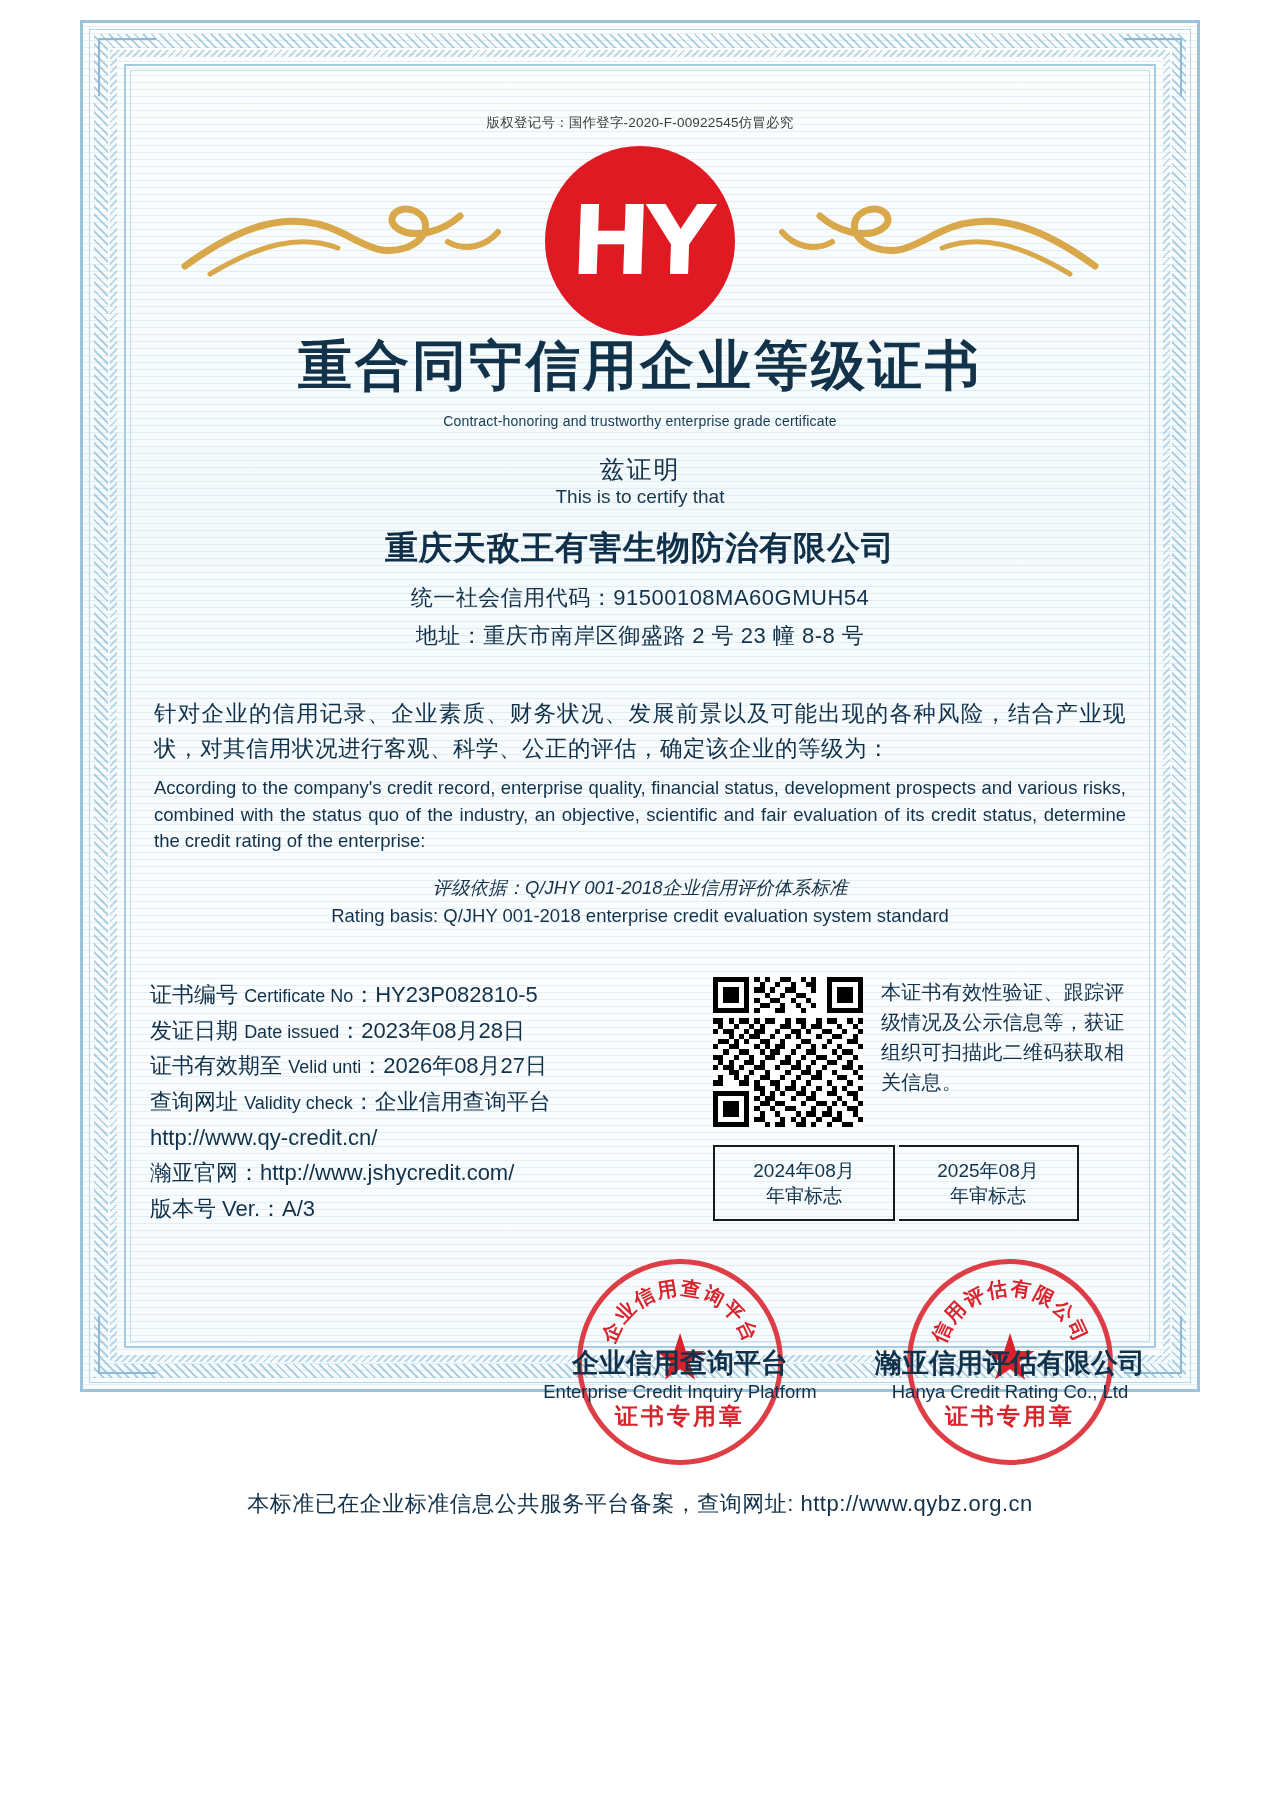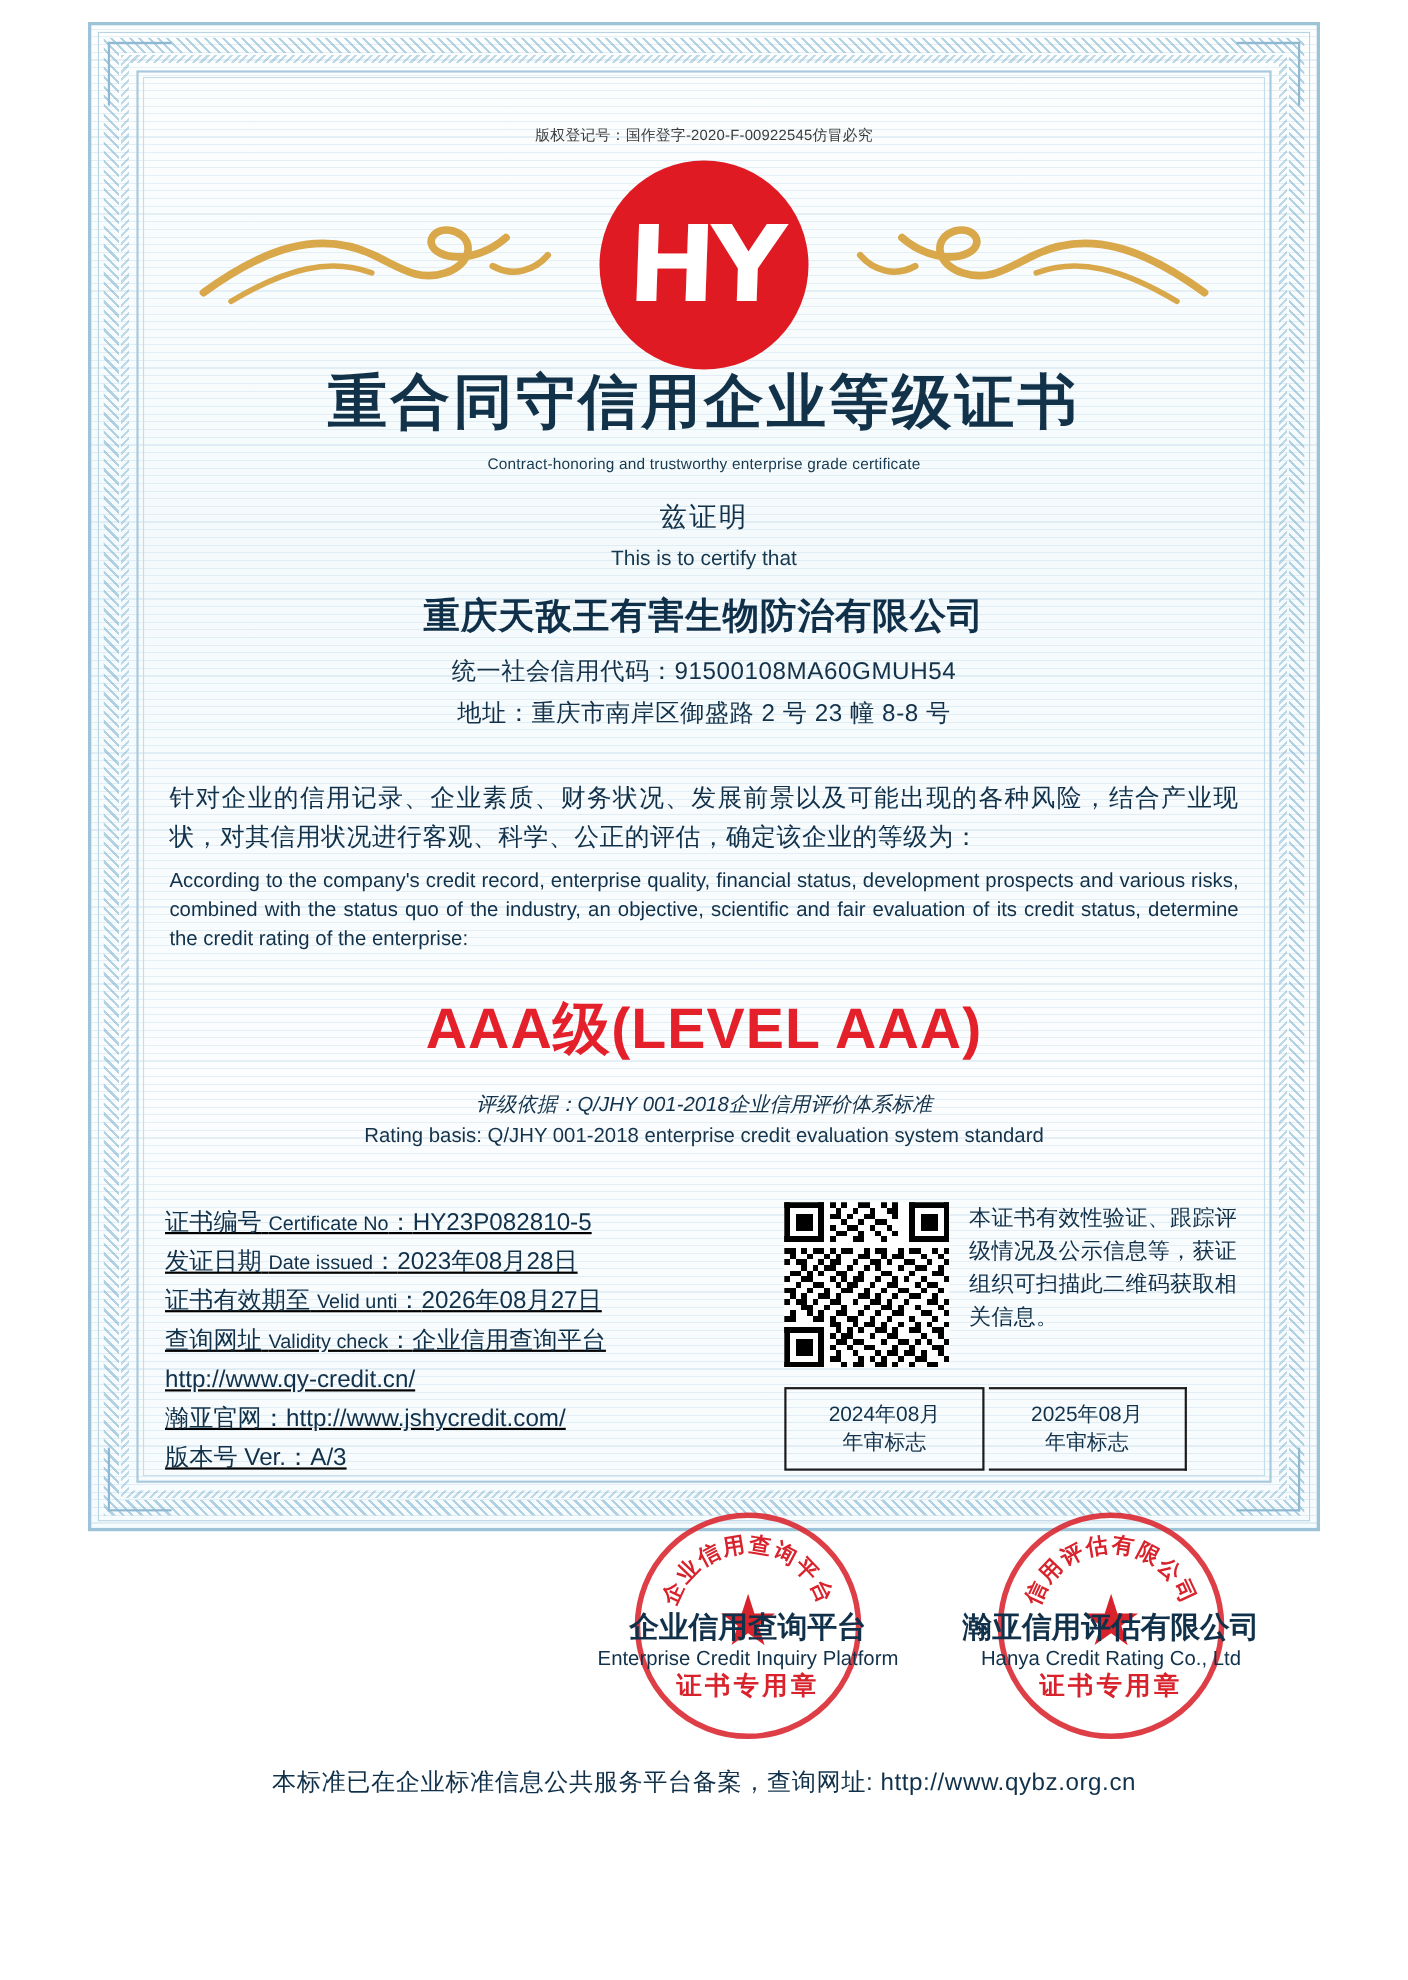--- a/index.html
+++ b/index.html
@@ -130,21 +130,21 @@
     text-align:center;
     font-size:14px;
     color:#16384f;
     margin-top:10px;
     letter-spacing:0.2px;
   }
   .certify-cn{
     text-align:center;font-size:25px;color:#13324a;margin-top:24px;letter-spacing:2px;
   }
   .certify-en{
-    text-align:center;font-size:19px;color:#16384f;margin-top:12px;
+    text-align:center;font-size:19px;color:#16384f;margin-top:0;
   }
   .company{
     text-align:center;font-size:33px;font-weight:bold;color:#10304a;
     margin-top:18px;letter-spacing:1px;
   }
   .code-line{
     text-align:center;font-size:22px;color:#13324a;margin-top:12px;letter-spacing:0.5px;
   }
   .addr-line{
     text-align:center;font-size:22px;color:#13324a;margin-top:8px;letter-spacing:0.5px;
@@ -178,21 +178,20 @@
 
   
   .details{
     display:flex;
     margin-top:50px;
     gap:18px;
   }
   .details-left{
     width:545px;
     padding-left:10px;
-    text-decoration:underline;
   }
   .d-row{
     font-size:22px;color:#11314a;line-height:1.62;white-space:nowrap;
   }
   .d-row .en{font-size:18px;}
   .details-right{
     flex:1;
     display:flex;
     flex-direction:column;
   }
@@ -311,21 +310,20 @@
 
     <div class="company">重庆天敌王有害生物防治有限公司</div>
     <div class="code-line">统一社会信用代码：91500108MA60GMUH54</div>
     <div class="addr-line">地址：重庆市南岸区御盛路 2 号 23 幢 8-8 号</div>
 
     <div class="para">
       <div class="para-cn">针对企业的信用记录、企业素质、财务状况、发展前景以及可能出现的各种风险，结合产业现状，对其信用状况进行客观、科学、公正的评估，确定该企业的等级为：</div>
       <div class="para-en">According to the company's credit record, enterprise quality, financial status, development prospects and various risks, combined with the status quo of the industry, an objective, scientific and fair evaluation of its credit status, determine the credit rating of the enterprise:</div>
     </div>
 
-    <div class="level">AAA级(LEVEL AAA)</div>
     <div class="basis-cn">评级依据：Q/JHY 001-2018企业信用评价体系标准</div>
     <div class="basis-en">Rating basis: Q/JHY 001-2018 enterprise credit evaluation system standard</div>
 
     <div class="details">
       <div class="details-left">
         <div class="d-row">
           <span>证书编号</span>
           <span class="en">Certificate No</span><span>：</span><span>HY23P082810-5</span>
         </div>
         <div class="d-row">

